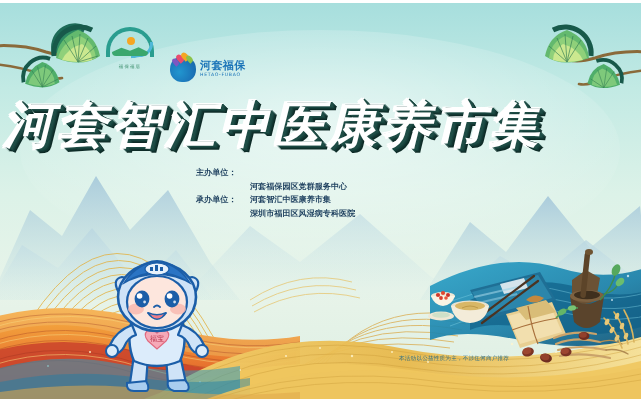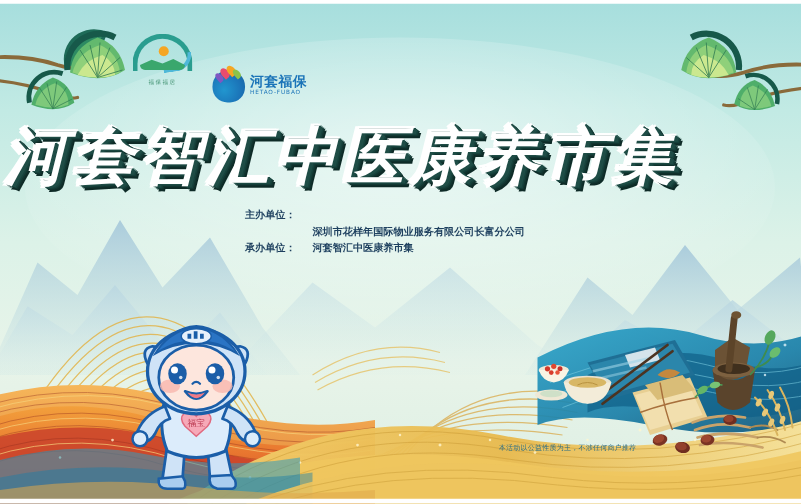--- a/index.html
+++ b/index.html
@@ -322,28 +322,29 @@
   </div>
 
   <div class="title">河套智汇中医康养市集</div>
 
   <div class="credits">
     <div class="row">
       <span class="lab">主办单位：</span>
     </div>
     <div class="row">
       <span class="lab"></span>
-      <span class="val">深圳市花样年国际物业服务有限公司长富分公司</span>
+      <span class="val">河套福保园区党群服务中心</span>
     </div>
     <div class="row">
       <span class="lab">承办单位：</span>
       <span class="val">河套智汇中医康养市集</span>
     </div>
     <div class="row">
       <span class="lab"></span>
+      <span class="val">深圳市福田区风湿病专科医院</span>
     </div>
   </div>
 
   <svg class="layer" viewBox="0 0 641 403">
 
     <g>
       <path d="M470 290 L540 272 L556 300 L486 320 Z" fill="#1f6f95"></path>
       <path d="M472 292 L538 275 L552 298 L486 316 Z" fill="#2b86ab"></path>
       <path d="M500 284 L524 278 L528 288 L504 294 Z" fill="#e8eef2" opacity=".9"></path>
       <rect x="474" y="296" width="48" height="2" fill="#9fd4e6" opacity=".6" transform="rotate(-13 474 296)"></rect>

